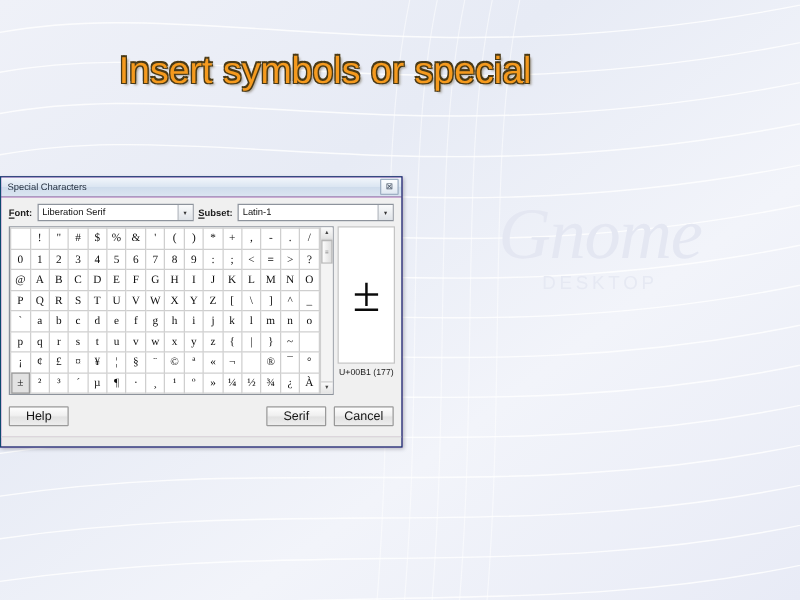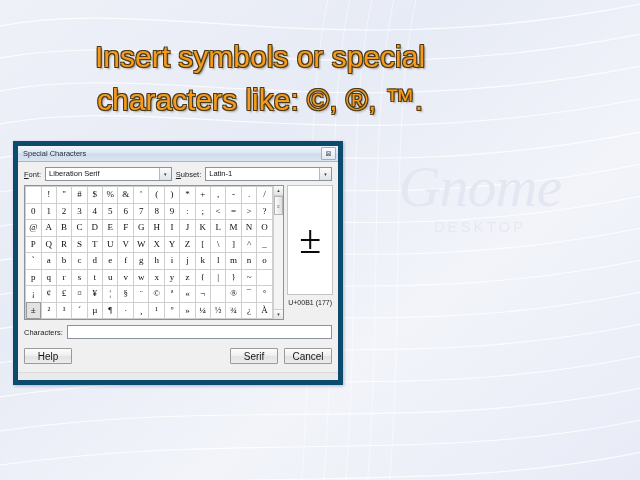--- a/index.html
+++ b/index.html
@@ -57,24 +57,24 @@
       -1px -1px 0 #4a3a17, 1px -1px 0 #4a3a17,
       -1px  1px 0 #4a3a17, 1px  1px 0 #4a3a17,
        2px  2px 2px rgba(70,55,25,.45);
     pointer-events: none;
   }
   #slide-title .tline { display: block; }
 
   
   #special-characters-dialog {
     position: absolute;
-    left: 13px; top: 141px;
+    left: 0; top: 141px;
     width: 320px;
     background: #a21caf;
-    border: 5px solid #0c4a6e;
+    border: 1px solid #0c4a6e;
     box-shadow: 1px 1px 3px rgba(60,60,80,.33);
     font-size: 8px;
     color: #1a1a1a;
   }
   .titlebar {
     height: 15px;
     display: flex;
     align-items: center;
     background: linear-gradient(to bottom, #f2f6fb 0%, #dce6f2 48%, #cfdcec 52%, #dbe5f1 100%);
     border-bottom: 1px solid #aab3c0;
@@ -105,20 +105,21 @@
   .selector-row {
     display: flex;
     align-items: center;
     gap: 4px;
     margin-bottom: 4px;
   }
   .field-label {
     font-size: 7.5px;
     color: #1c1c1c;
     white-space: nowrap;
+    font-weight: bold;
   }
   .field-label u { text-decoration: underline; }
   .combo {
     display: flex;
     align-items: stretch;
     height: 12px;
     background: #ffffff;
     border: 1px solid #8d939c;
     flex: 1;
     min-width: 0;
@@ -317,21 +318,20 @@
   </g>
 </svg>
 
 <div id="bg-watermark">
   <div class="wm-main">Gnome</div>
   <div class="wm-sub">DESKTOP</div>
 </div>
 
 <h1 id="slide-title">
   <span class="tline">Insert symbols or special</span>
-  <span class="tline">characters like: ©, ®, ™.</span>
 </h1>
 
 <div id="special-characters-dialog">
 
   <div class="titlebar">
     <span class="titlebar-text">Special Characters</span>
     <span class="titlebar-close">⊠</span>
   </div>
 
   <div class="dialog-body">
@@ -506,24 +506,20 @@
           <div class="sb-btn bottom">▾</div>
         </div>
       </div>
 
       <div class="preview-col">
         <div class="preview-box">±</div>
         <div class="codepoint">U+00B1 (177)</div>
       </div>
     </div>
 
-    <div class="characters-row">
-      <span class="field-label">Characters:</span>
-      <div class="text-input" placeholder=""></div>
-    </div>
 
     <div class="button-row">
       <div class="btn">Help</div>
       <div class="btn-spacer"></div>
       <div class="btn">Serif</div>
       <div class="btn">Cancel</div>
     </div>
 
   </div>
   <div class="dialog-footer"></div>

